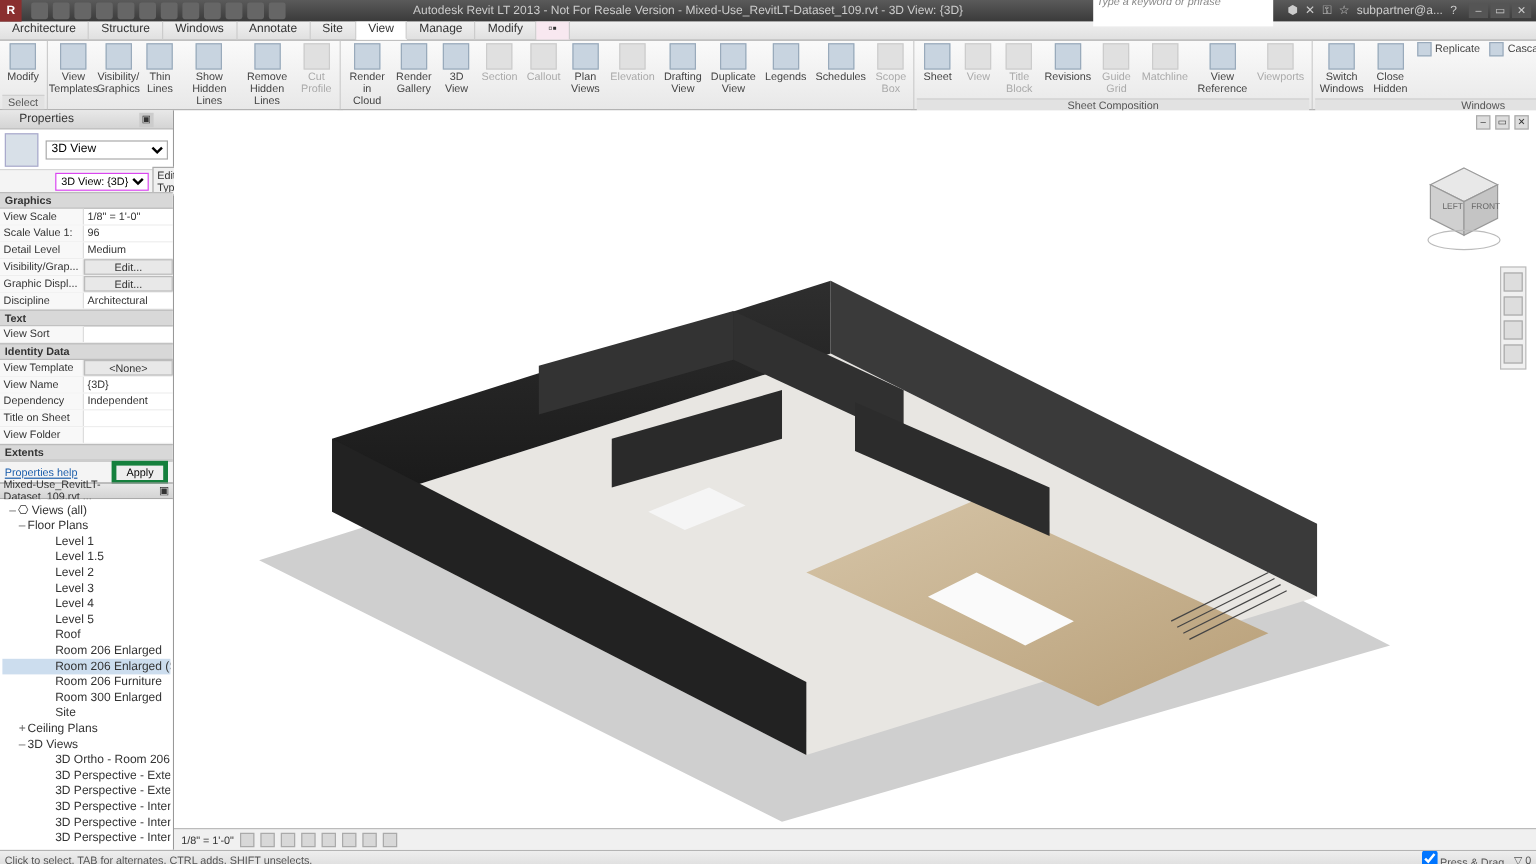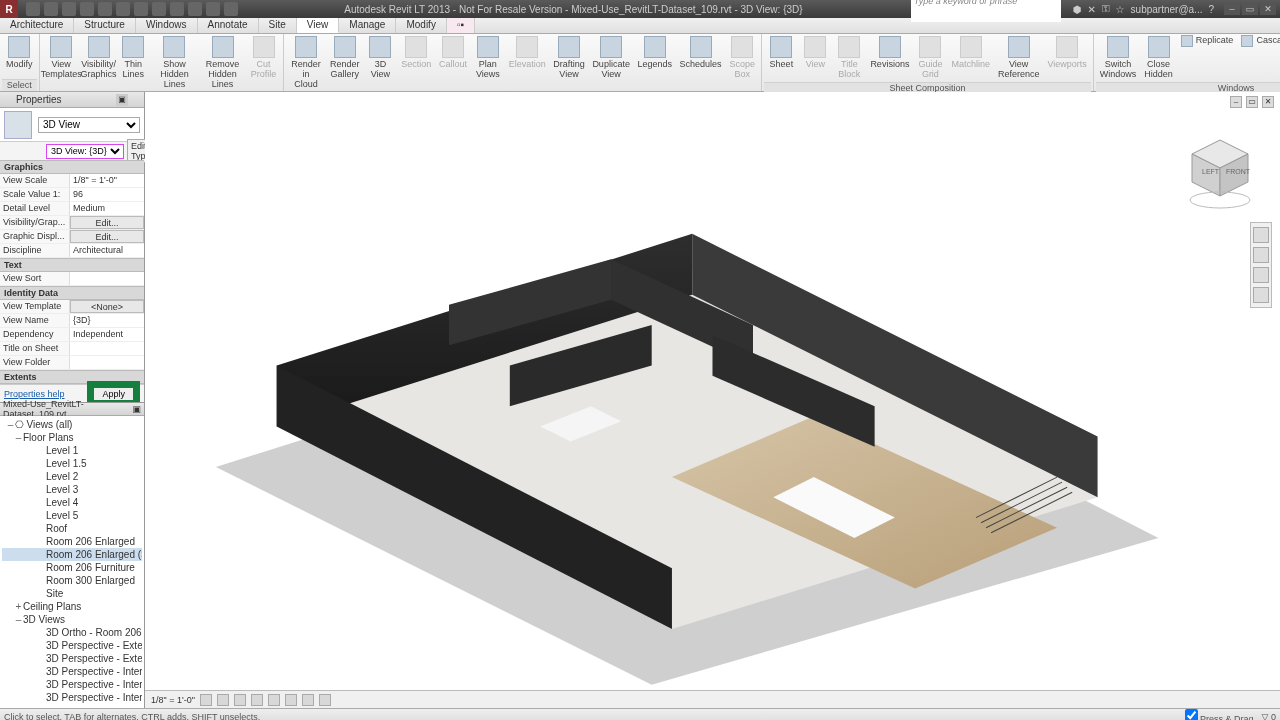--- a/index.html
+++ b/index.html
@@ -52,21 +52,21 @@
 .prop-sel select { flex: 1; font-size: 9px; height: 15px; border: 1px solid #d946ef; background: #fff; margin-left: 44px; }
 .prop-sel .edit { font-size: 9px; padding: 1px 3px; border: 1px solid #aaa; background: #f0f0f0; cursor: pointer; }
 .prop-grid { flex: 0 0 auto; background: #fff; }
 .prop-section { background: #d8d8d8; font-size: 9px; padding: 1px 4px; font-weight: bold; border-top: 1px solid #bbb; border-bottom: 1px solid #bbb; }
 .prop-row { display: flex; height: 14px; border-bottom: 1px solid #eee; font-size: 9px; }
 .prop-row .k { width: 70px; padding: 1px 3px; background: #f8f8f8; border-right: 1px solid #ddd; overflow: hidden; white-space: nowrap; }
 .prop-row .v { flex: 1; padding: 1px 3px; overflow: hidden; white-space: nowrap; }
 .prop-row .v.btn { background: #e8e8e8; border: 1px solid #bbb; text-align: center; cursor: pointer; }
 .prop-footer { height: 18px; display: flex; align-items: center; justify-content: space-between; padding: 0 4px; border-top: 1px solid #ccc; background: #f4f4f4; }
 .prop-footer a { color: #1a5dab; font-size: 9px; text-decoration: underline; cursor: pointer; }
-.prop-footer button { font-size: 9px; padding: 1px 8px; border: 7px solid #15803d; background: #eee; cursor: pointer; }
+.prop-footer button { font-size: 9px; padding: 1px 8px; border: 4px solid #15803d; background: #eee; cursor: pointer; }
 
 
 .browser { flex: 1; background: #fff; overflow: hidden; position: relative; }
 .browser-title { height: 14px; background: linear-gradient(#e8e8e8,#d4d4d4); border-top: 1px solid #999; border-bottom: 1px solid #aaa; padding: 0 3px; font-size: 9px; display: flex; align-items: center; justify-content: space-between; }
 .tree { padding: 2px 2px; font-size: 10px; }
 .tree-item { padding: 1px 0 1px 4px; white-space: nowrap; cursor: pointer; overflow: hidden; }
 .tree-item.sel { background: #cde; }
 .tree-item .tw { display: inline-block; width: 9px; text-align: center; color: #666; }
 .tree .lvl1 { padding-left: 12px; }
 .tree .lvl3 { padding-left: 44px; }

